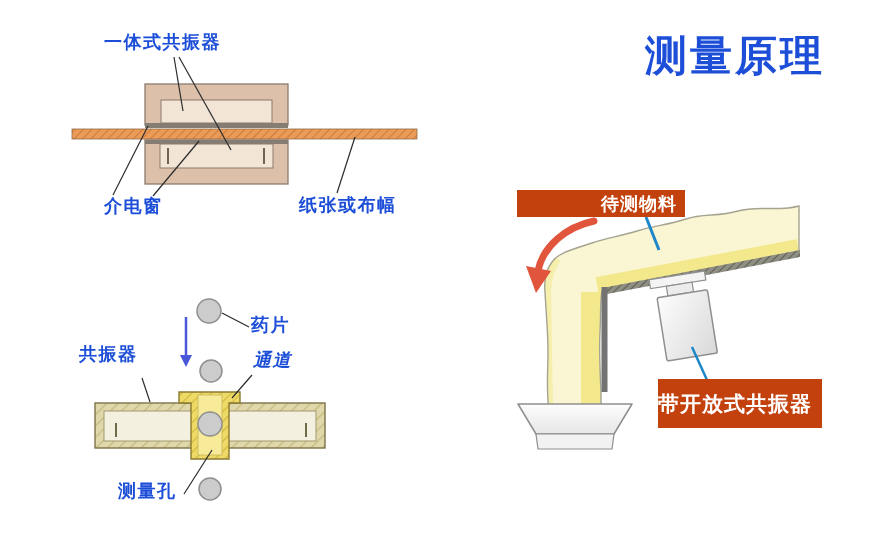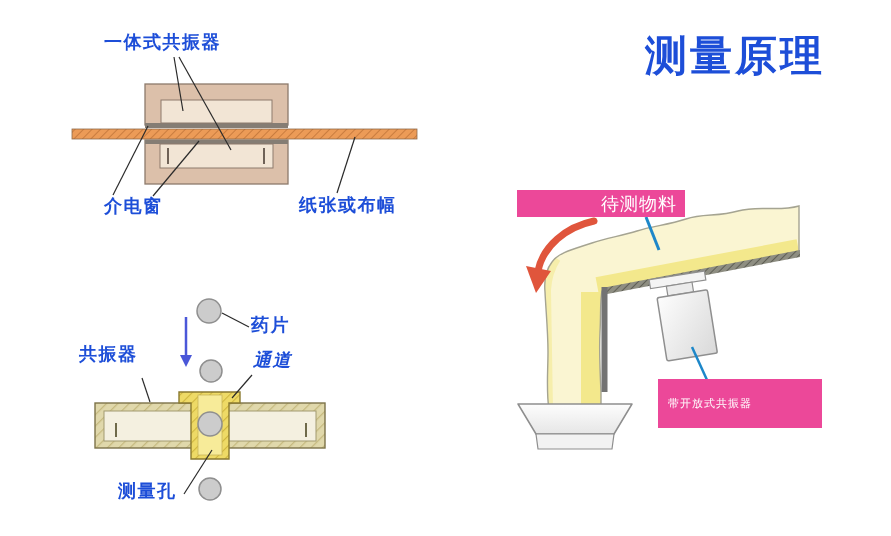--- a/index.html
+++ b/index.html
@@ -4,26 +4,26 @@
 <style>
   html,body{margin:0;padding:0;}
   body{width:891px;height:536px;background:#ffffff;position:relative;overflow:hidden;
        font-family:"DejaVu Sans","Liberation Sans",sans-serif;}
   .stage{position:absolute;inset:0;width:891px;height:536px;}
   svg.layer{position:absolute;left:0;top:0;}
   .lbl{position:absolute;color:#1d4ed8;font-weight:bold;font-size:18px;letter-spacing:1.5px;
        white-space:nowrap;line-height:1.1;}
   .page-title{position:absolute;left:645px;top:28px;font-size:42px;font-weight:bold;
        color:#1d4ed8;letter-spacing:3px;white-space:nowrap;}
-  .bluebox{position:absolute;background:#ec4899;color:#ffffff;font-weight:normal;
+  .bluebox{position:absolute;background:#c2410c;color:#ffffff;font-weight:bold;
        display:flex;align-items:center;box-sizing:border-box;}
   .bluebox.material{left:517px;top:190px;width:168px;height:27px;font-size:18px;
        letter-spacing:1px;justify-content:flex-end;padding-right:8px;}
-  .bluebox.sensor{left:658px;top:379px;width:164px;height:49px;font-size:11px;
-       letter-spacing:1px;padding-left:10px;}
+  .bluebox.sensor{left:658px;top:379px;width:164px;height:49px;font-size:21px;
+       letter-spacing:1px;}
   .bluebox.sensor .twolines span{display:block;line-height:22px;}
   .channel-lines span{display:block;}
   .channel-lines .l2{font-size:16px;letter-spacing:0;}
 </style>
 </head>
 <body>
 
 <div class="stage">
 
   <svg class="layer" width="891" height="536" viewBox="0 0 891 536">

